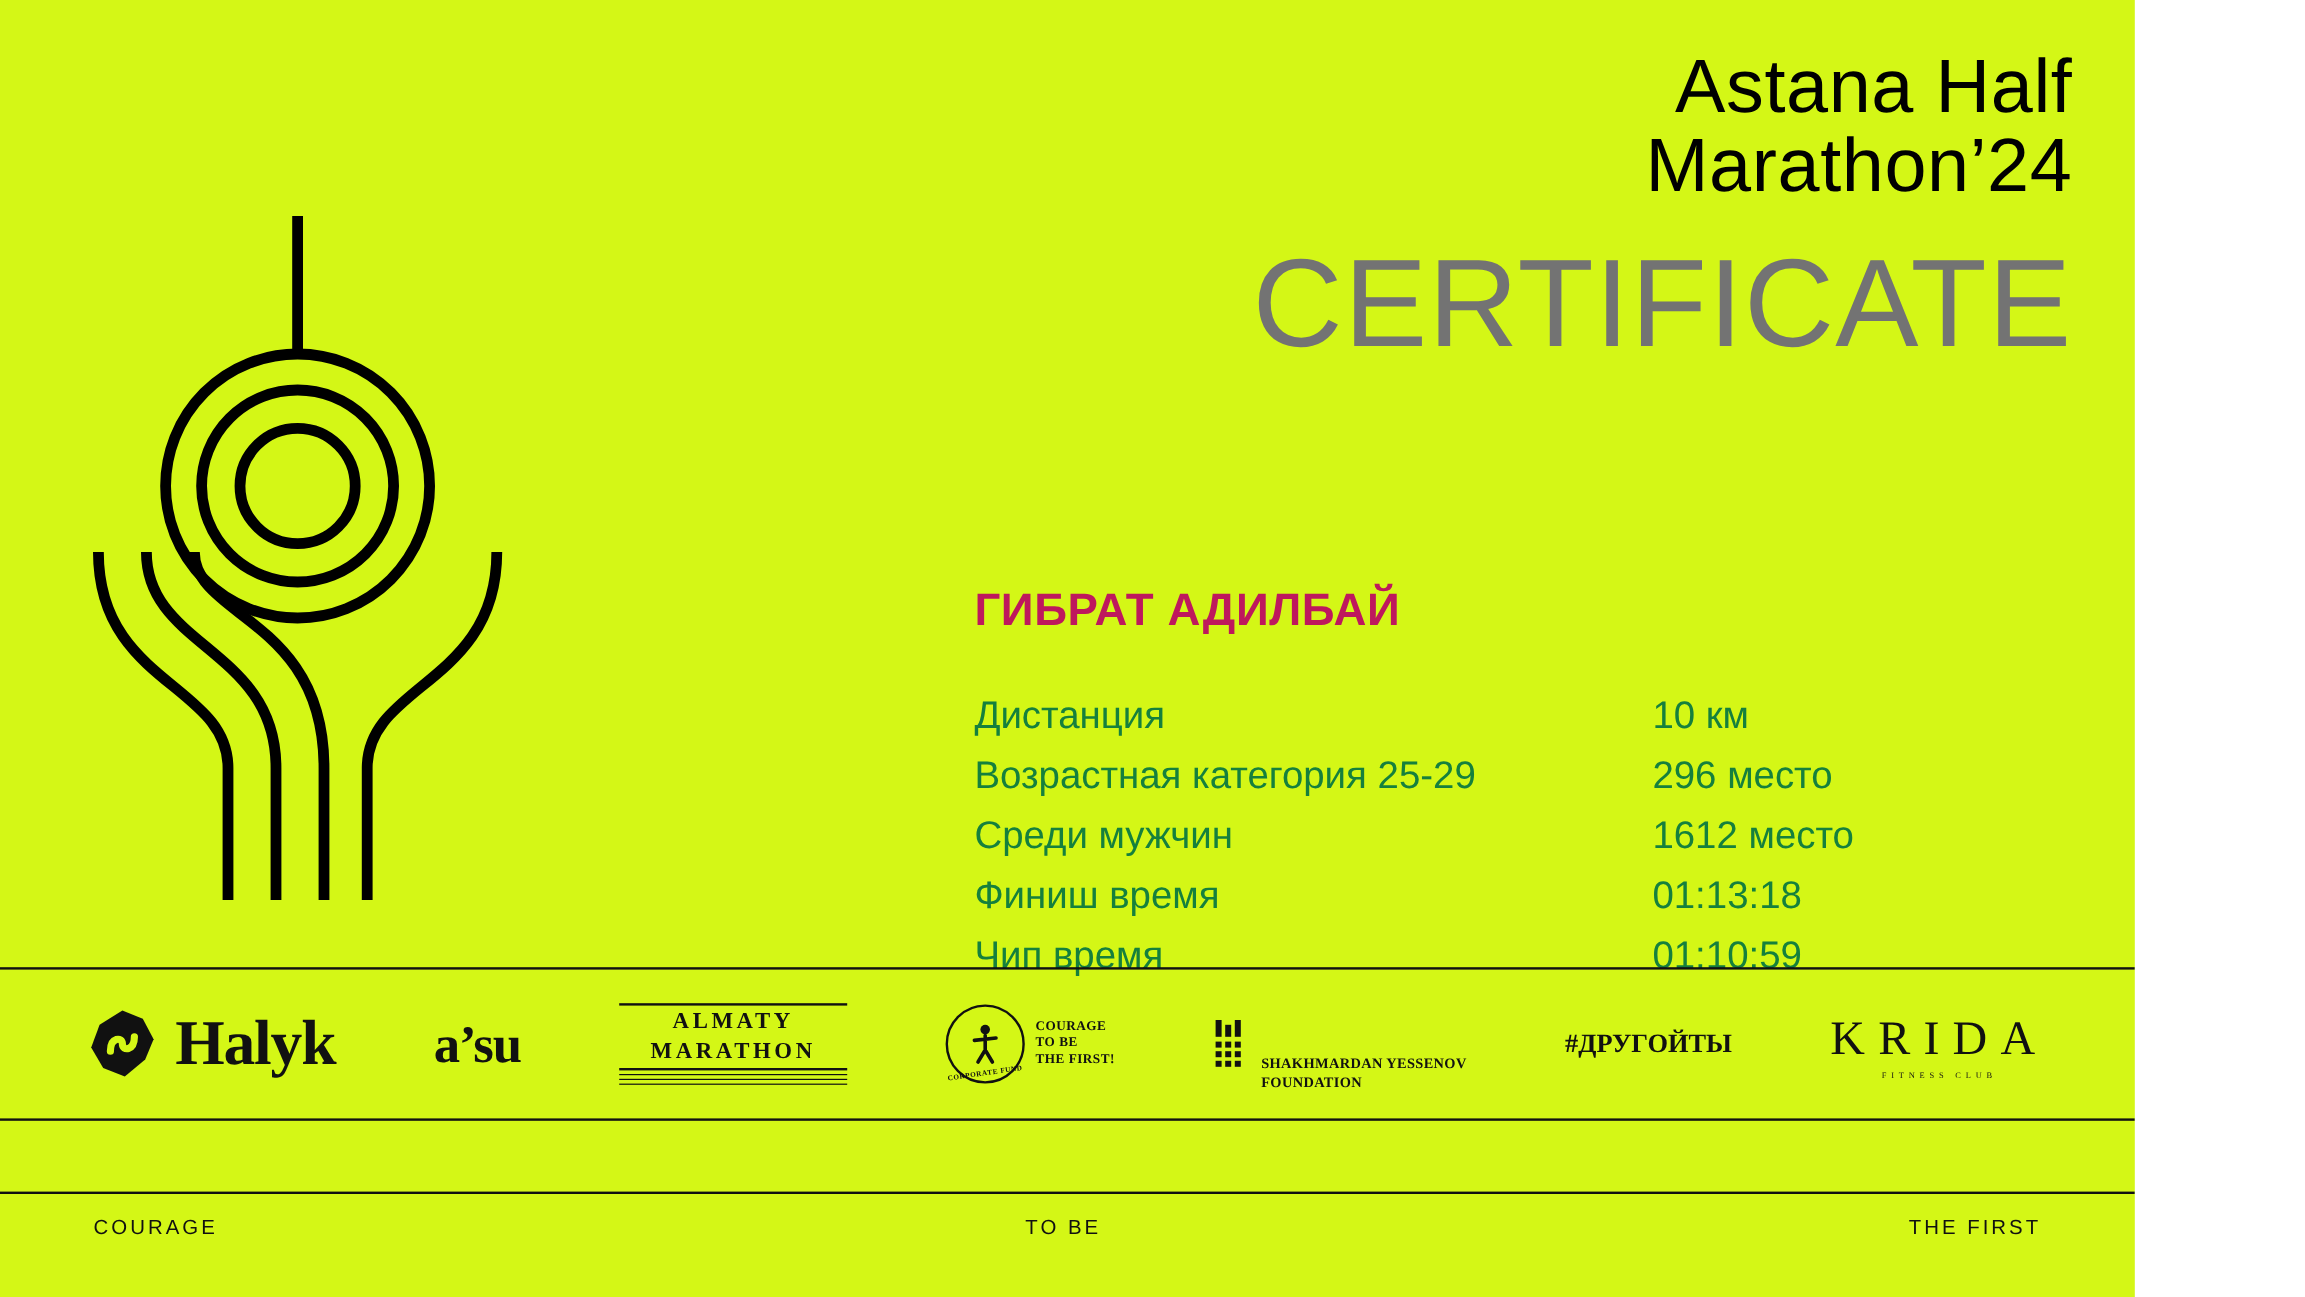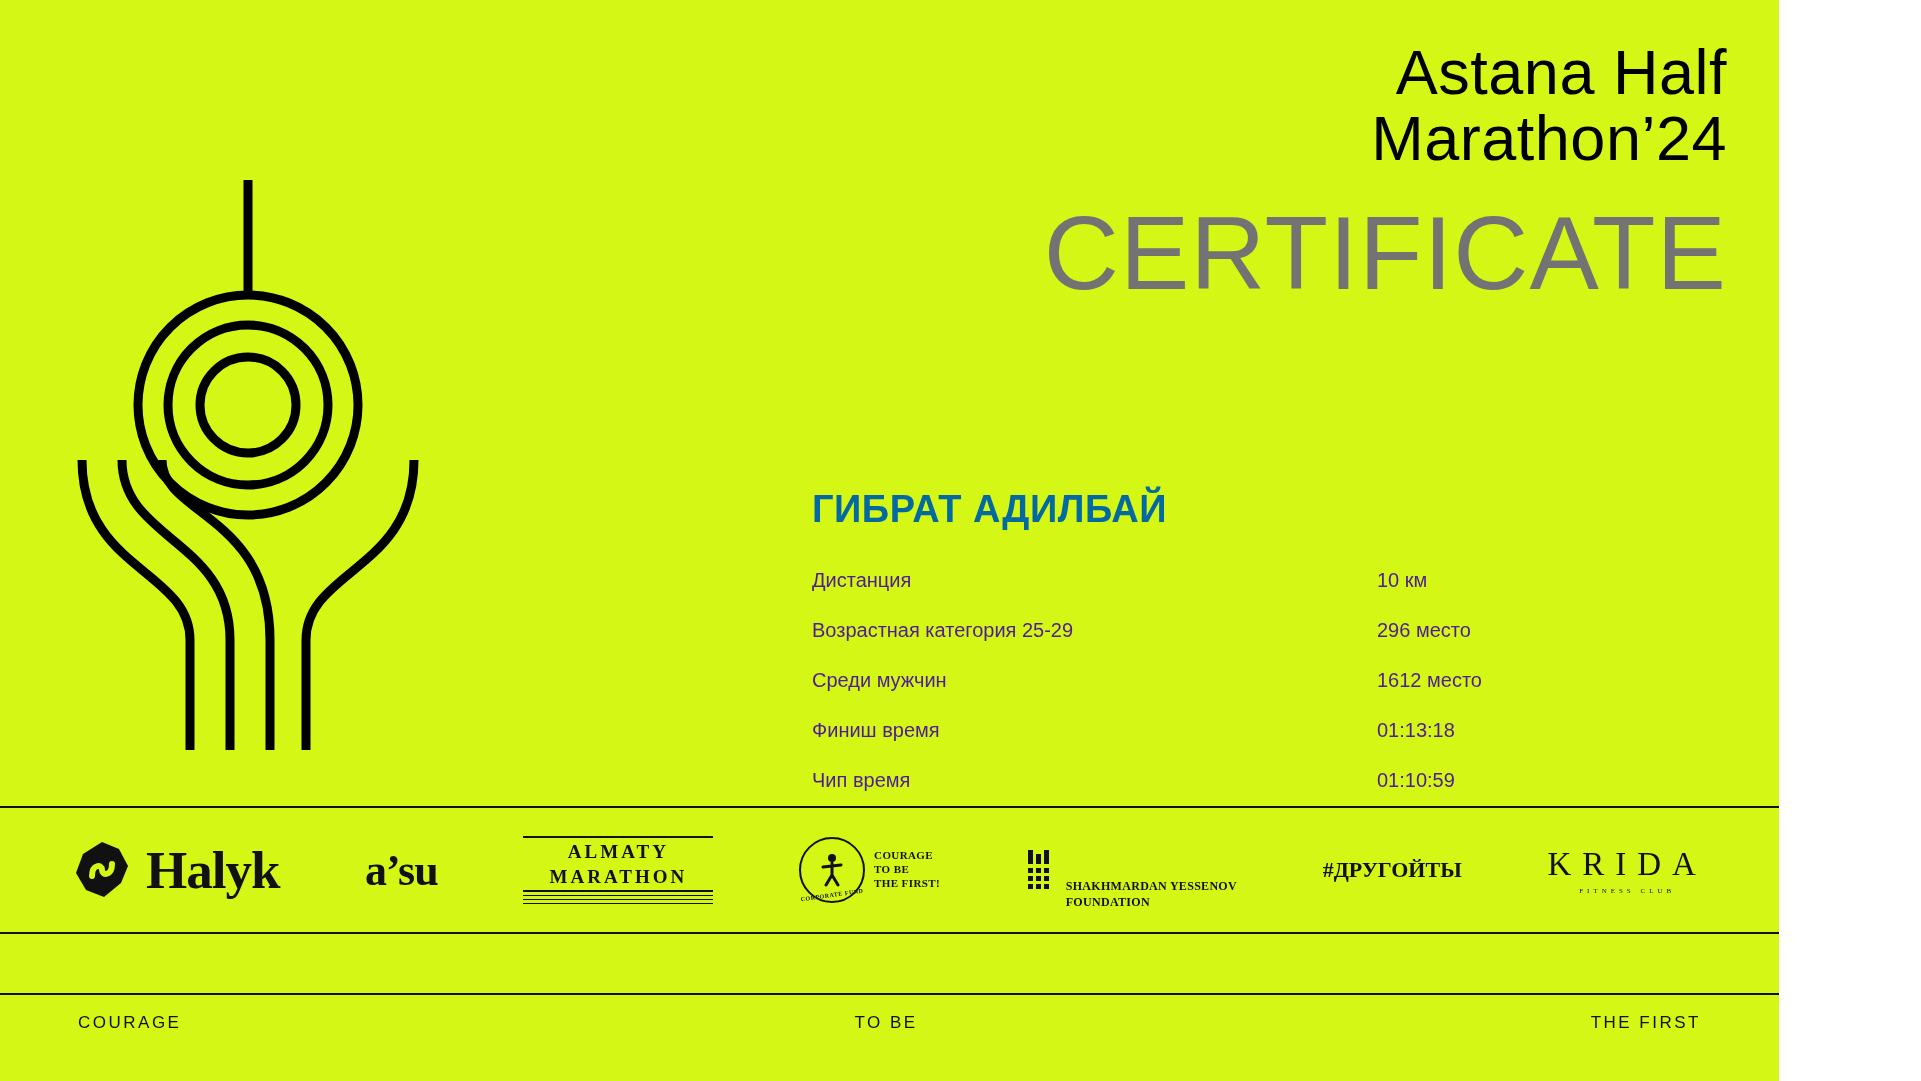--- a/index.html
+++ b/index.html
@@ -56,28 +56,28 @@
   .details {
     position: absolute;
     left: 812px;
     top: 488px;
     width: 930px;
   }
   .athlete-name {
     font-size: 38px;
     font-weight: bold;
     letter-spacing: 0.5px;
-    color: #0369a1;
-    margin-bottom: 24px;
+    color: #be185d;
+    margin-bottom: 40px;
   }
   .detail-row {
     display: flex;
-    font-size: 20px;
+    font-size: 32px;
     line-height: 50px;
-    color: #4c1d95;
+    color: #15803d;
     align-items: center;
   }
   .detail-label {
     width: 565px;
     flex: 0 0 565px;
   }
   .detail-value {
     flex: 1 1 auto;
   }
 
@@ -179,21 +179,21 @@
     letter-spacing: 0.3px;
     white-space: pre-line;
     margin-top: 48px;
   }
 
   
   .drugoyty-word { font-size: 22px; font-weight: bold; letter-spacing: 0px; }
 
   
   .krida { flex-direction: column; align-items: center; }
-  .krida-word { font-size: 33px; letter-spacing: 11px; }
+  .krida-word { font-size: 40px; letter-spacing: 11px; }
   .krida-sub { font-size: 7px; letter-spacing: 4px; margin-top: 4px; }
 
   
   .slogan {
     position: absolute;
     left: 0;
     top: 1013px;
     width: 100%;
     padding: 0 78px;
     box-sizing: border-box;

